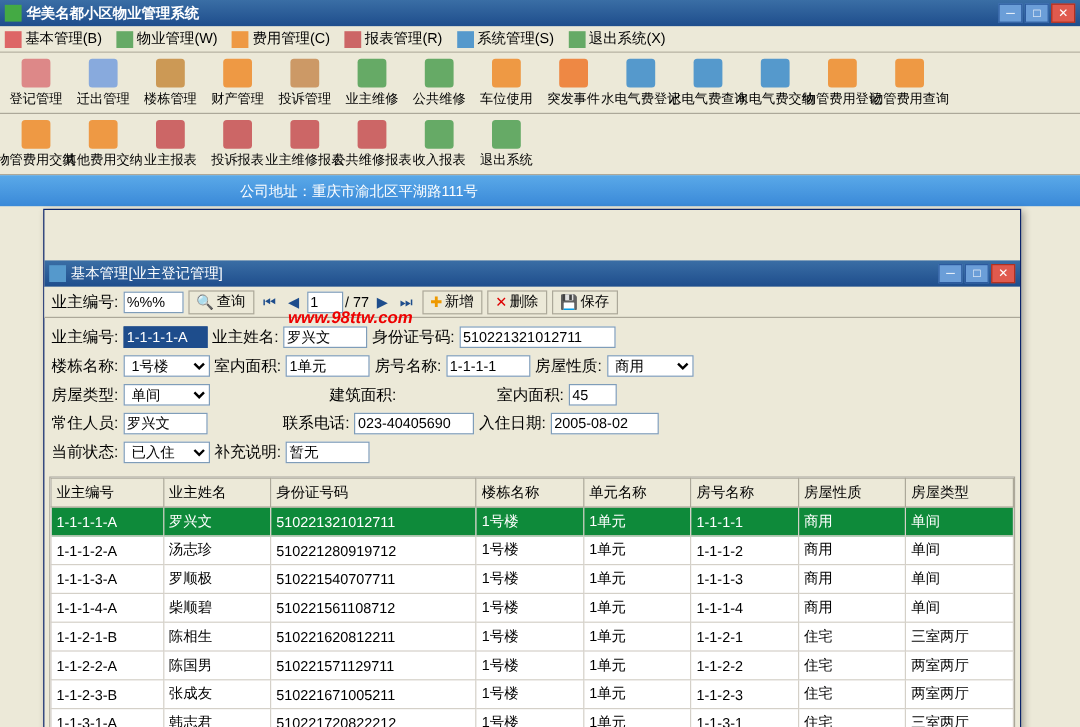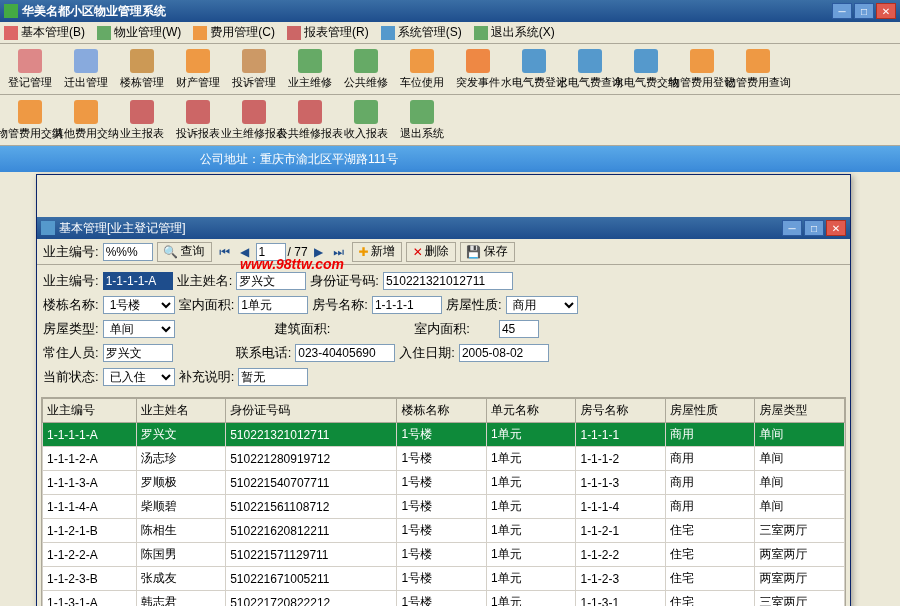--- a/index.html
+++ b/index.html
@@ -242,21 +242,21 @@
       <span class="lbl">房号名称:</span>
       <input style="width: 70px;" value="1-1-1-1">
       <span class="lbl">房屋性质:</span>
       <select style="width:72px"><option>商用</option></select>
     </div>
     <div class="formrow">
       <span class="lbl">房屋类型:</span>
       <select style="width:72px"><option>单间</option></select>
       <span class="lbl" style="margin-left:96px">建筑面积:</span>
       <span class="lbl" style="margin-left:80px">室内面积:</span>
-      <input style="width: 40px; margin-left: 25px;" value="45">
+      <input style="width: 40px;" value="45">
     </div>
     <div class="formrow">
       <span class="lbl">常住人员:</span>
       <input style="width: 70px;" value="罗兴文">
       <span class="lbl" style="margin-left:59px">联系电话:</span>
       <input style="width: 100px;" value="023-40405690">
       <span class="lbl">入住日期:</span>
       <input style="width: 90px;" value="2005-08-02">
     </div>
     <div class="formrow">

